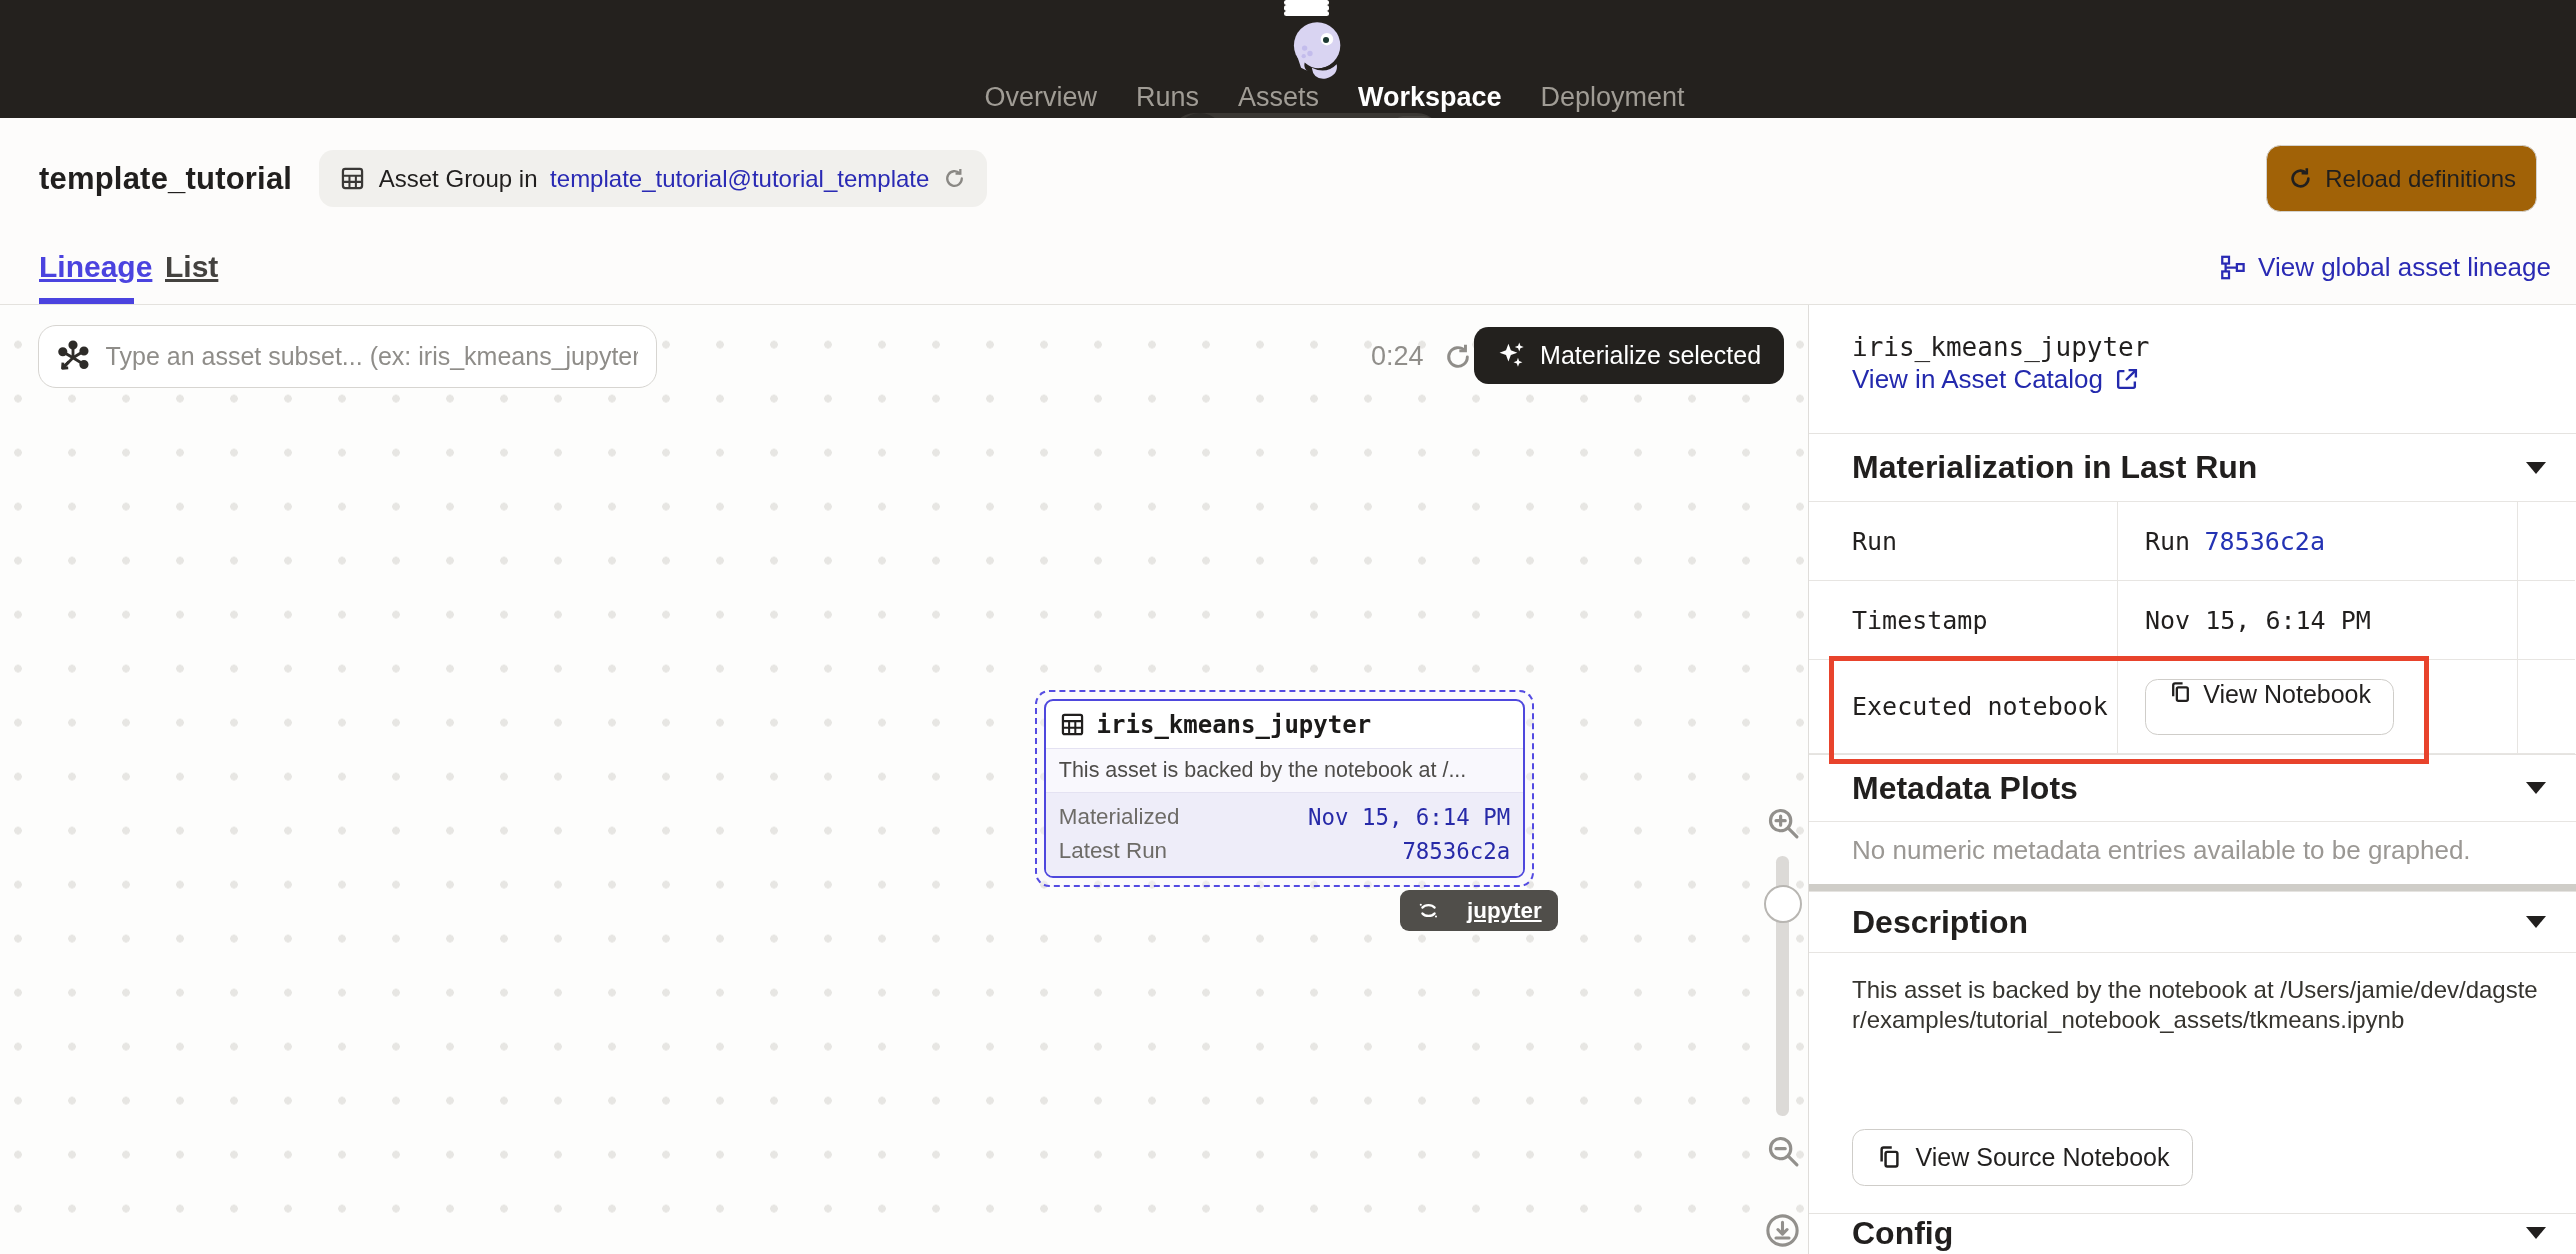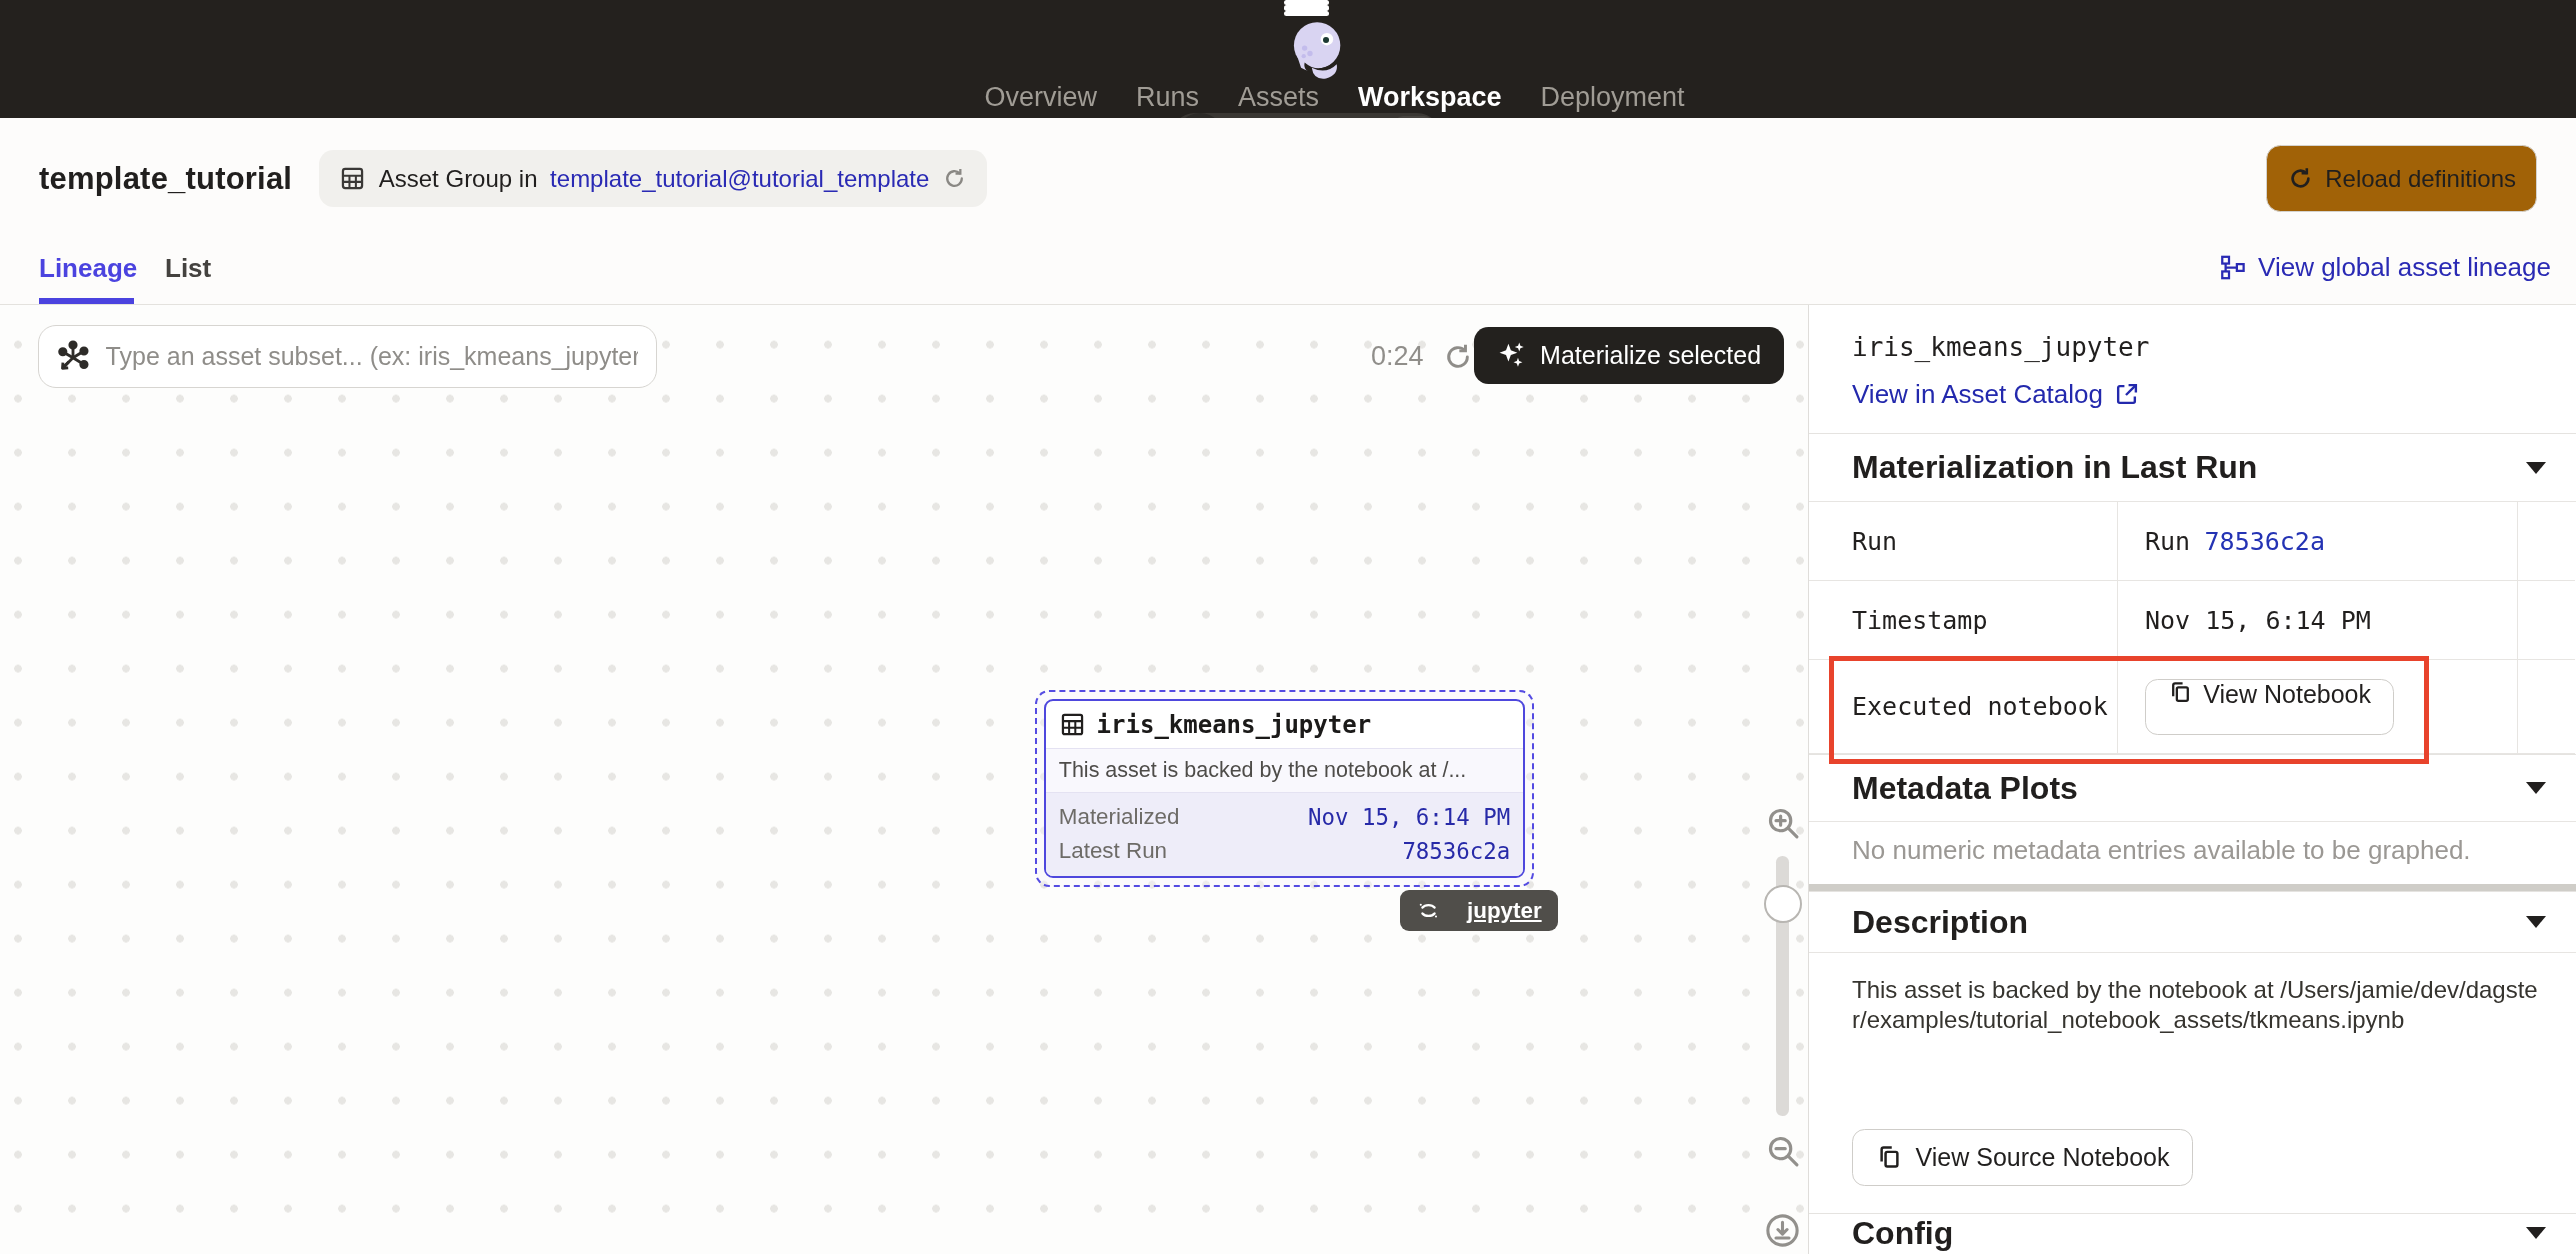--- a/index.html
+++ b/index.html
@@ -42,21 +42,21 @@
     margin-left:27px;height:57px;background:#f1f0ed;border-radius:14.4px;display:flex;align-items:center;
     gap:12.6px;padding:0 20px;font-size:24px;color:#211f1e;
   }
   .groupbadge a{color:#2a2ab4;text-decoration:none;}
   .titlespacer{flex:1;}
   .reloadbtn{
     height:65px;background:#a16207;border:1.3px solid #d4d2ce;border-radius:14.4px;
     display:flex;align-items:center;gap:10.8px;padding:0 20px;font-size:24px;color:#211f1e;cursor:pointer;
   }
   .tabsrow{position:absolute;left:0;right:0;bottom:0;height:72px;}
-  .tab{position:absolute;bottom:20px;font-size:26px;font-weight:600;cursor:pointer;}
+  .tab{position:absolute;bottom:20px;font-size:30px;font-weight:600;cursor:pointer;text-decoration:underline;}
   .tab.lineage{left:39px;color:#4b43df;}
   .tab.list{left:165px;color:#44423f;}
   .tabunderline{position:absolute;left:39px;bottom:0;width:95px;height:6.3px;background:#4b43df;}
   .globallink{
     position:absolute;right:25px;bottom:21.5px;display:flex;align-items:center;gap:10.8px;
     font-size:26px;color:#2a2ab4;cursor:pointer;
   }
 
   
   .main{display:flex;height:950px;}
@@ -114,21 +114,21 @@
     position:absolute;left:50%;transform:translateX(-50%);top:29px;width:38px;height:38px;border-radius:50%;
     background:#ffffff;border:2.7px solid #b8b6b2;box-sizing:border-box;cursor:grab;
   }
   .zoomout{margin-top:16px;}
   .zdownload{margin-top:41px;}
 
   
   .panel{width:767px;flex:none;background:#ffffff;position:relative;box-sizing:border-box;}
   .pblock{height:128px;box-sizing:border-box;padding:27px 0 0 43px;}
   .ptitle{font-size:26px;color:#211f1e;line-height:30.5px;}
-  .plink{margin-top:16px;display:flex;align-items:center;gap:10.8px;font-size:26px;color:#2329ad;cursor:pointer;width:max-content;}
+  .plink{margin-top:1px;display:flex;align-items:center;gap:10.8px;font-size:26px;color:#2329ad;cursor:pointer;width:max-content;}
   .sect{
     height:68px;box-sizing:border-box;border-top:0.9px solid #e5e3e0;
     display:flex;align-items:center;justify-content:space-between;padding:0 30.5px 0 43px;cursor:pointer;
   }
   .sect b{font-size:32px;font-weight:700;}
   .caret{width:0;height:0;border-left:10px solid transparent;border-right:10px solid transparent;border-top:12.6px solid #211f1e;}
   .tbl{border-top:0.9px solid #e7e5e2;display:grid;grid-template-columns:309px 400px 57px;grid-template-rows:79px 79px 94px;}
   .tbl>div{border-bottom:0.9px solid #e7e5e2;box-sizing:border-box;display:flex;align-items:center;}
   .tl{padding-left:43px;border-right:0.9px solid #e7e5e2;font-size:25px;}
   .tv{padding-left:27px;border-right:0.9px solid #e7e5e2;font-size:25px;}

